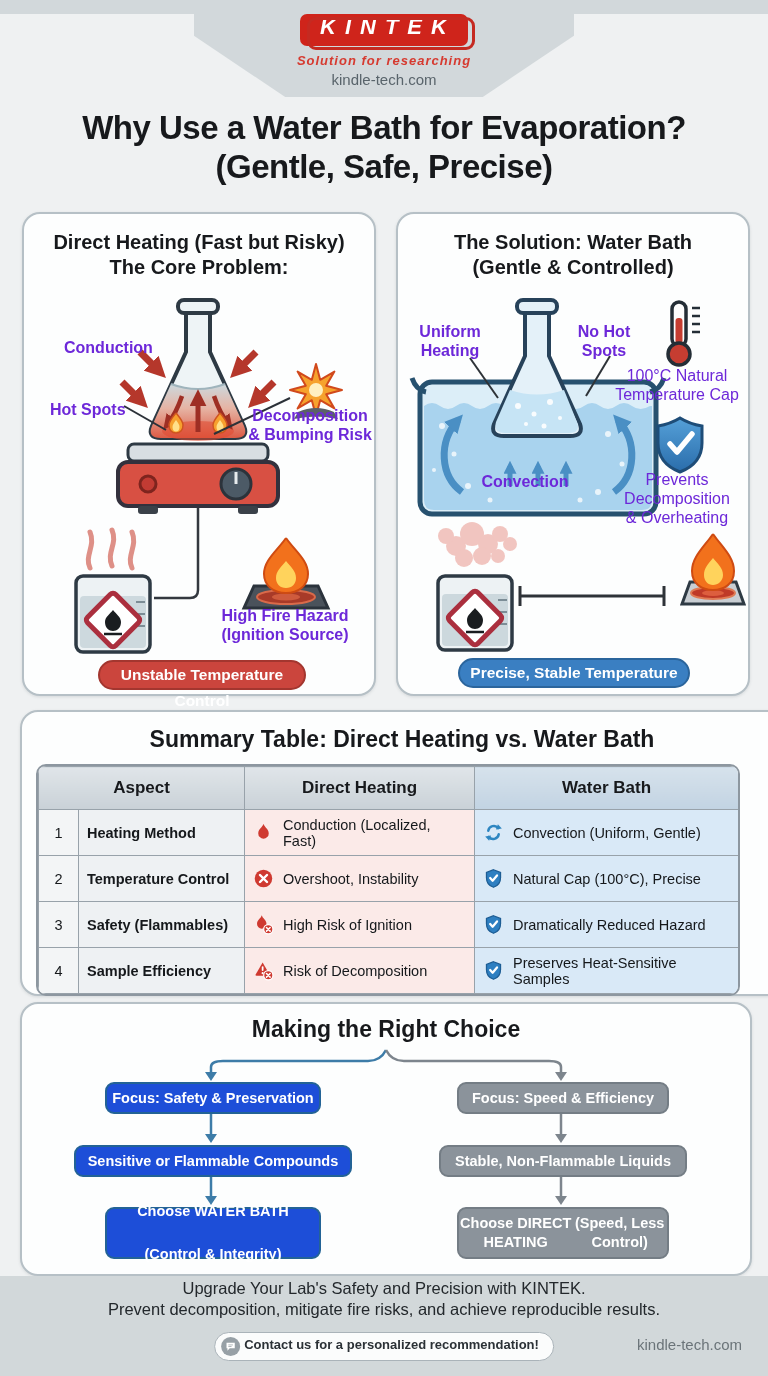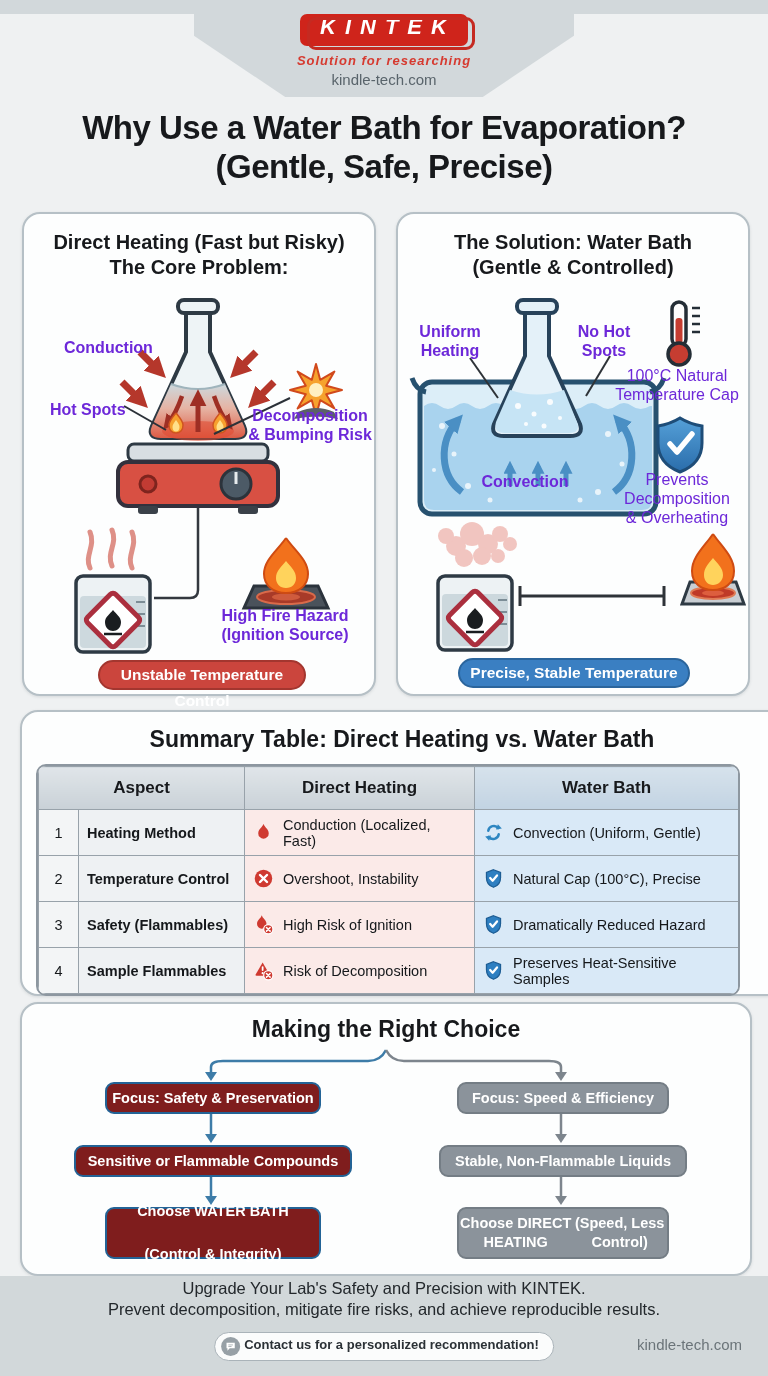--- a/index.html
+++ b/index.html
@@ -41,21 +41,21 @@
   td.aspect{background:#eef1f3;font-weight:bold;font-size:15.5px;padding-left:12px;}
   td.direct{background:#fbeae8;}
   td.water{background:#d9e9f7;}
   .cellflex{display:flex;align-items:center;gap:9px;}
   .cellflex svg{flex:0 0 auto;}
   .cellflex span{font-weight:500;}
 
   
   .flow-box{position:absolute;border-radius:9px;color:#fff;text-align:center;font-weight:600;font-size:14.5px;
             display:flex;align-items:center;justify-content:center;line-height:19px;}
-  .flow-blue{background:#7f1d1d;border:2px solid #236396;}
+  .flow-blue{background:#1d4ed8;border:2px solid #236396;}
   .flow-gray{background:#8b939b;border:2px solid #747d85;}
 
   
   .footer{position:absolute;left:0;top:1276px;width:768px;height:100px;background:#d2d8da;}
   .footer-line{width:100%;text-align:center;font-size:16.5px;font-weight:500;color:#23282c;line-height:21px;}
   .cta{position:absolute;left:50%;transform:translateX(-50%);top:56px;display:flex;align-items:flex-start;gap:4px;
        background:#fbfcfc;border:1.5px solid #aab3b9;border-radius:17px;padding:4px 14px 4px 6px;
        font-size:13px;font-weight:600;color:#2b3136;cursor:pointer;}
   .cta-ic{width:19px;height:19px;border-radius:50%;background:#97a0a6;display:flex;align-items:center;justify-content:center;}
   .footer-site{position:absolute;right:26px;top:60px;font-size:15px;color:#6b7479;}
@@ -413,21 +413,21 @@
               <svg width="21" height="21" viewBox="0 0 24 24">
                 <path d="M12,2 L20,5 V11 C20,16.5 16.5,20.5 12,22 C7.5,20.5 4,16.5 4,11 V5 Z" fill="#2e7fc1" stroke="#1d5d94" stroke-width="1.5"></path>
                 <path d="M8.2,11.5 L11,14.5 L16,8.5" fill="none" stroke="#fff" stroke-width="2.6" stroke-linecap="round" stroke-linejoin="round"></path>
                   </svg>
               <span>Dramatically Reduced Hazard</span>
                 </div>
               </td>
           </tr>
           <tr>
             <td class="num">4</td>
-            <td class="aspect">Sample Flammables</td>
+            <td class="aspect">Sample Efficiency</td>
             <td class="direct">
                 <div class="cellflex">
               <svg width="21" height="21" viewBox="0 0 24 24">
                 <path d="M11,2.8 L18.8,16.2 Q19.8,18 17.8,18 H4.2 Q2.2,18 3.2,16.2 Z" fill="#cf3a31"></path>
                 <rect x="10" y="7" width="2" height="5.5" rx="1" fill="#fff"></rect>
                 <circle cx="11" cy="15" r="1.2" fill="#fff"></circle>
                 <circle cx="17.5" cy="17.5" r="5.3" fill="#cf3a31" stroke="#fff" stroke-width="1.4"></circle>
                 <path d="M15.4,15.4 L19.6,19.6 M19.6,15.4 L15.4,19.6" stroke="#fff" stroke-width="1.7" stroke-linecap="round"></path>
                   </svg>
               <span>Risk of Decomposition</span>

